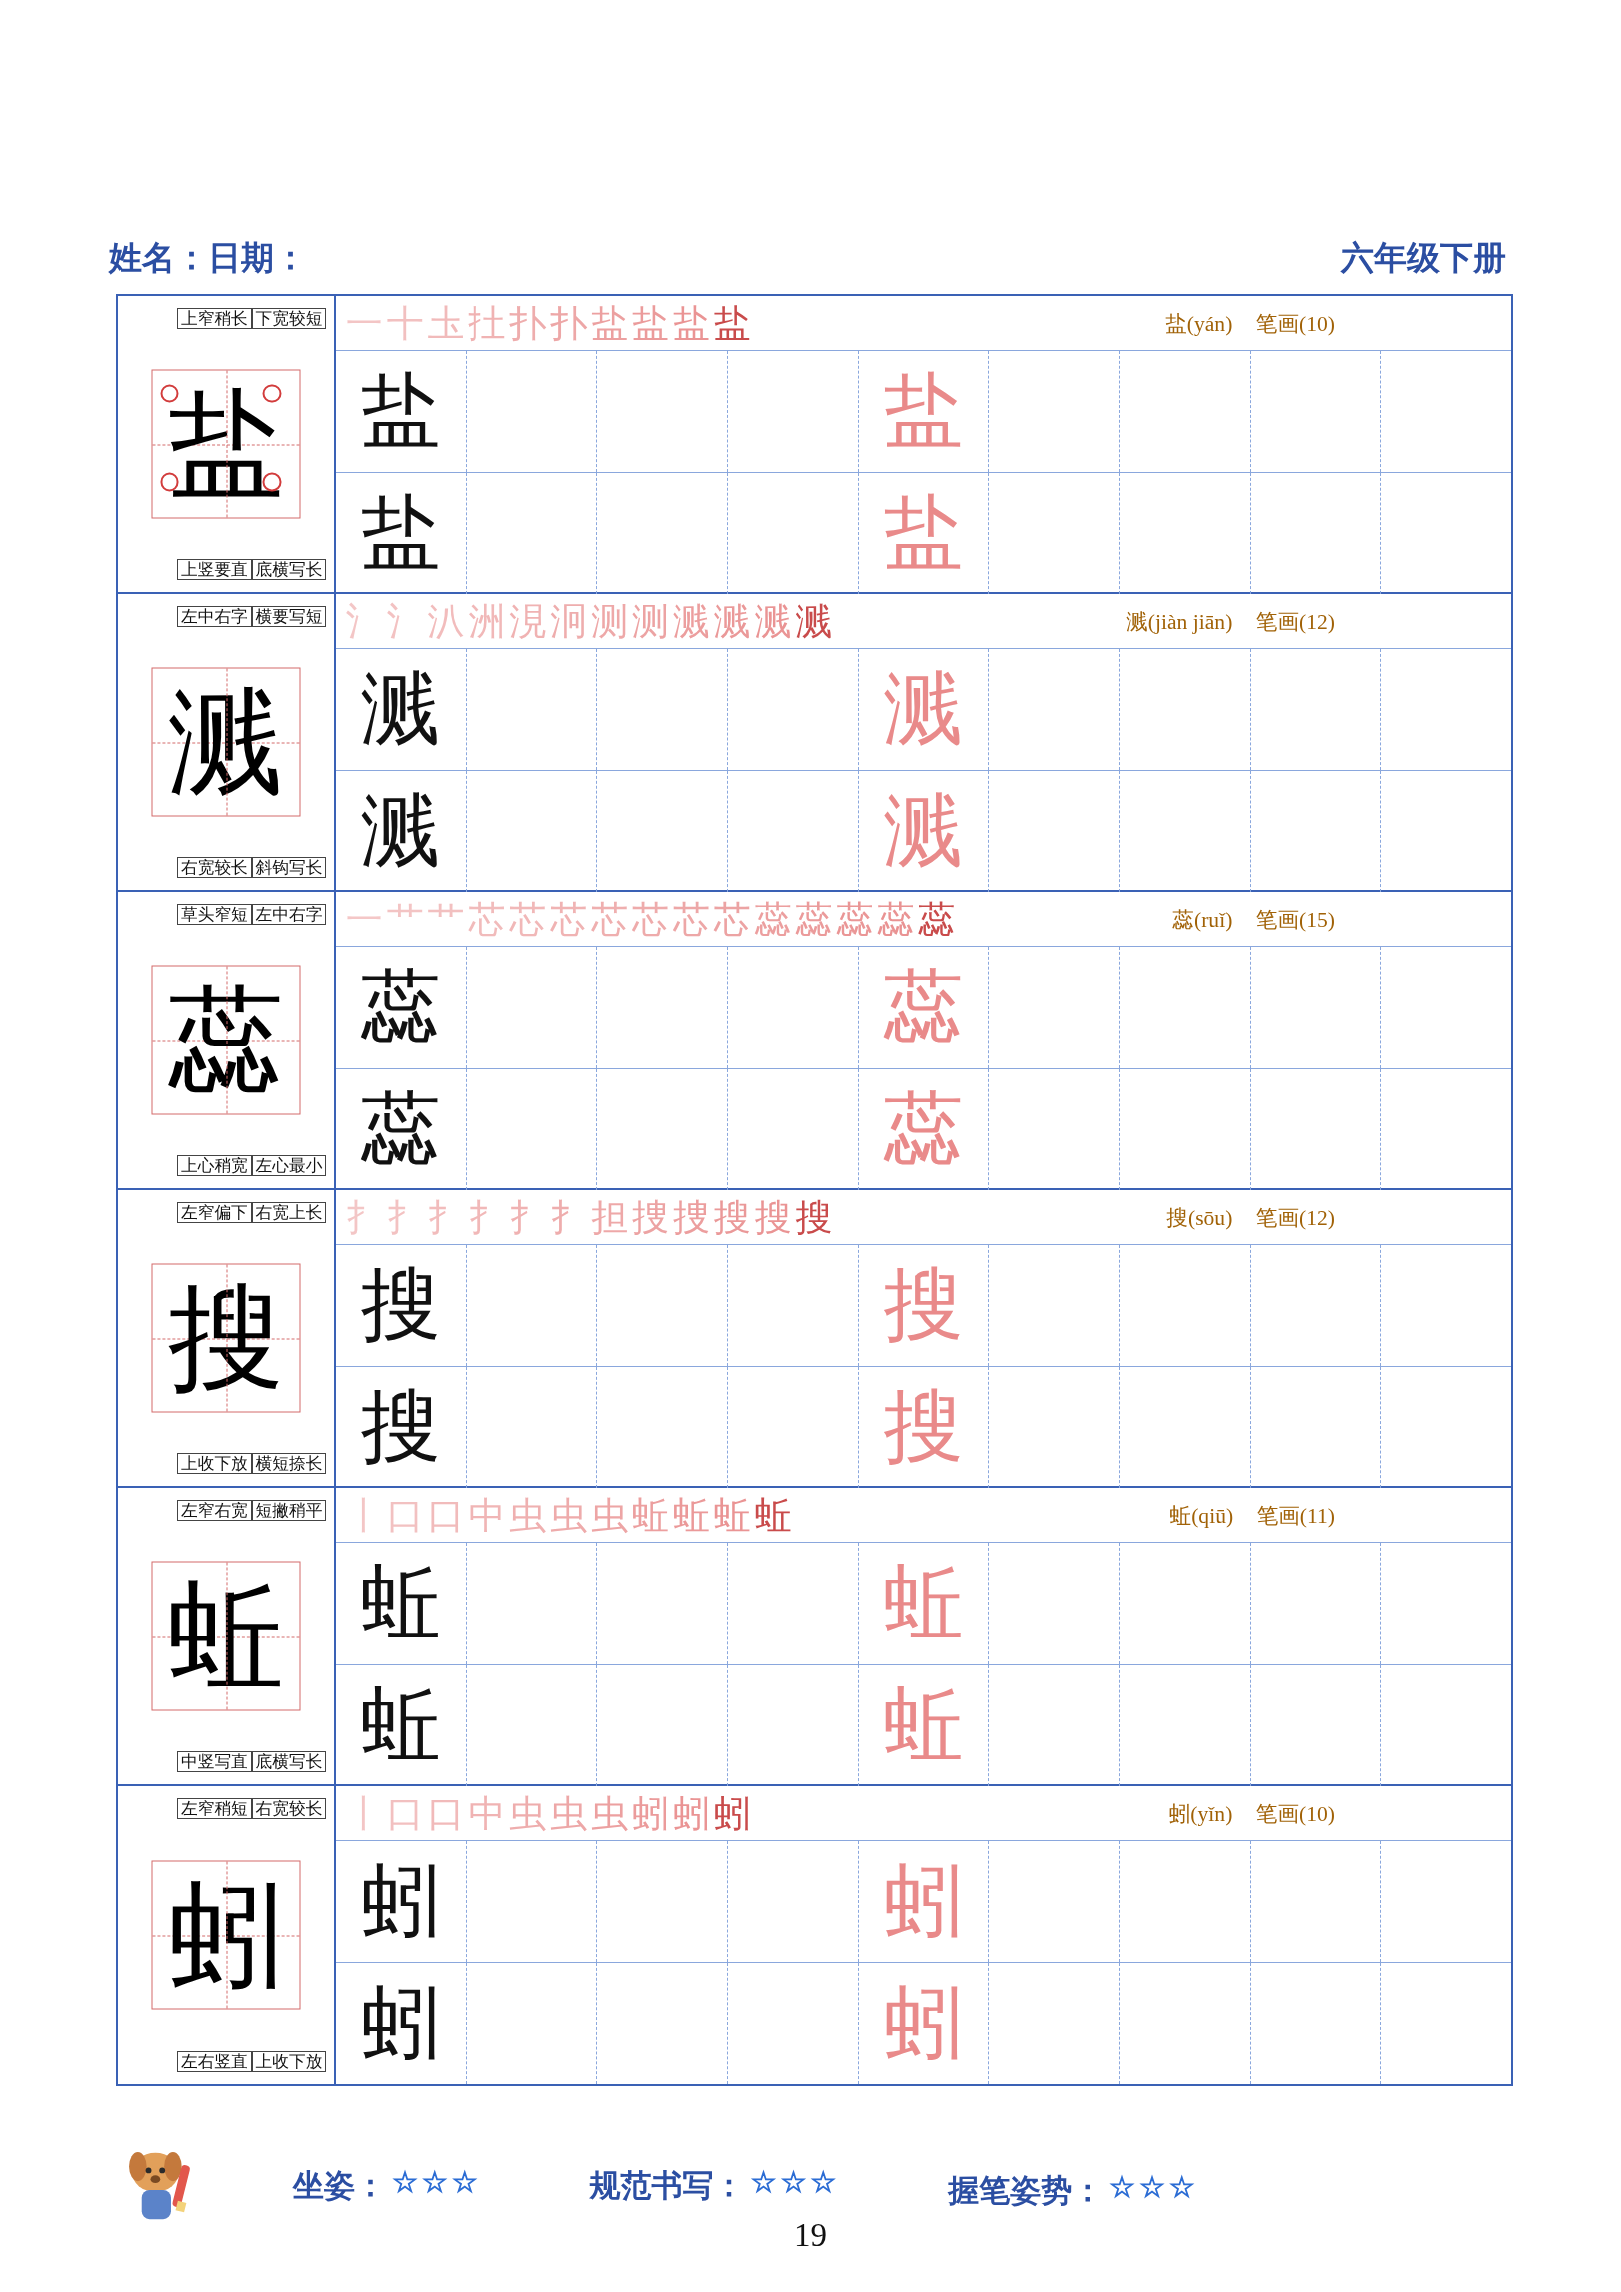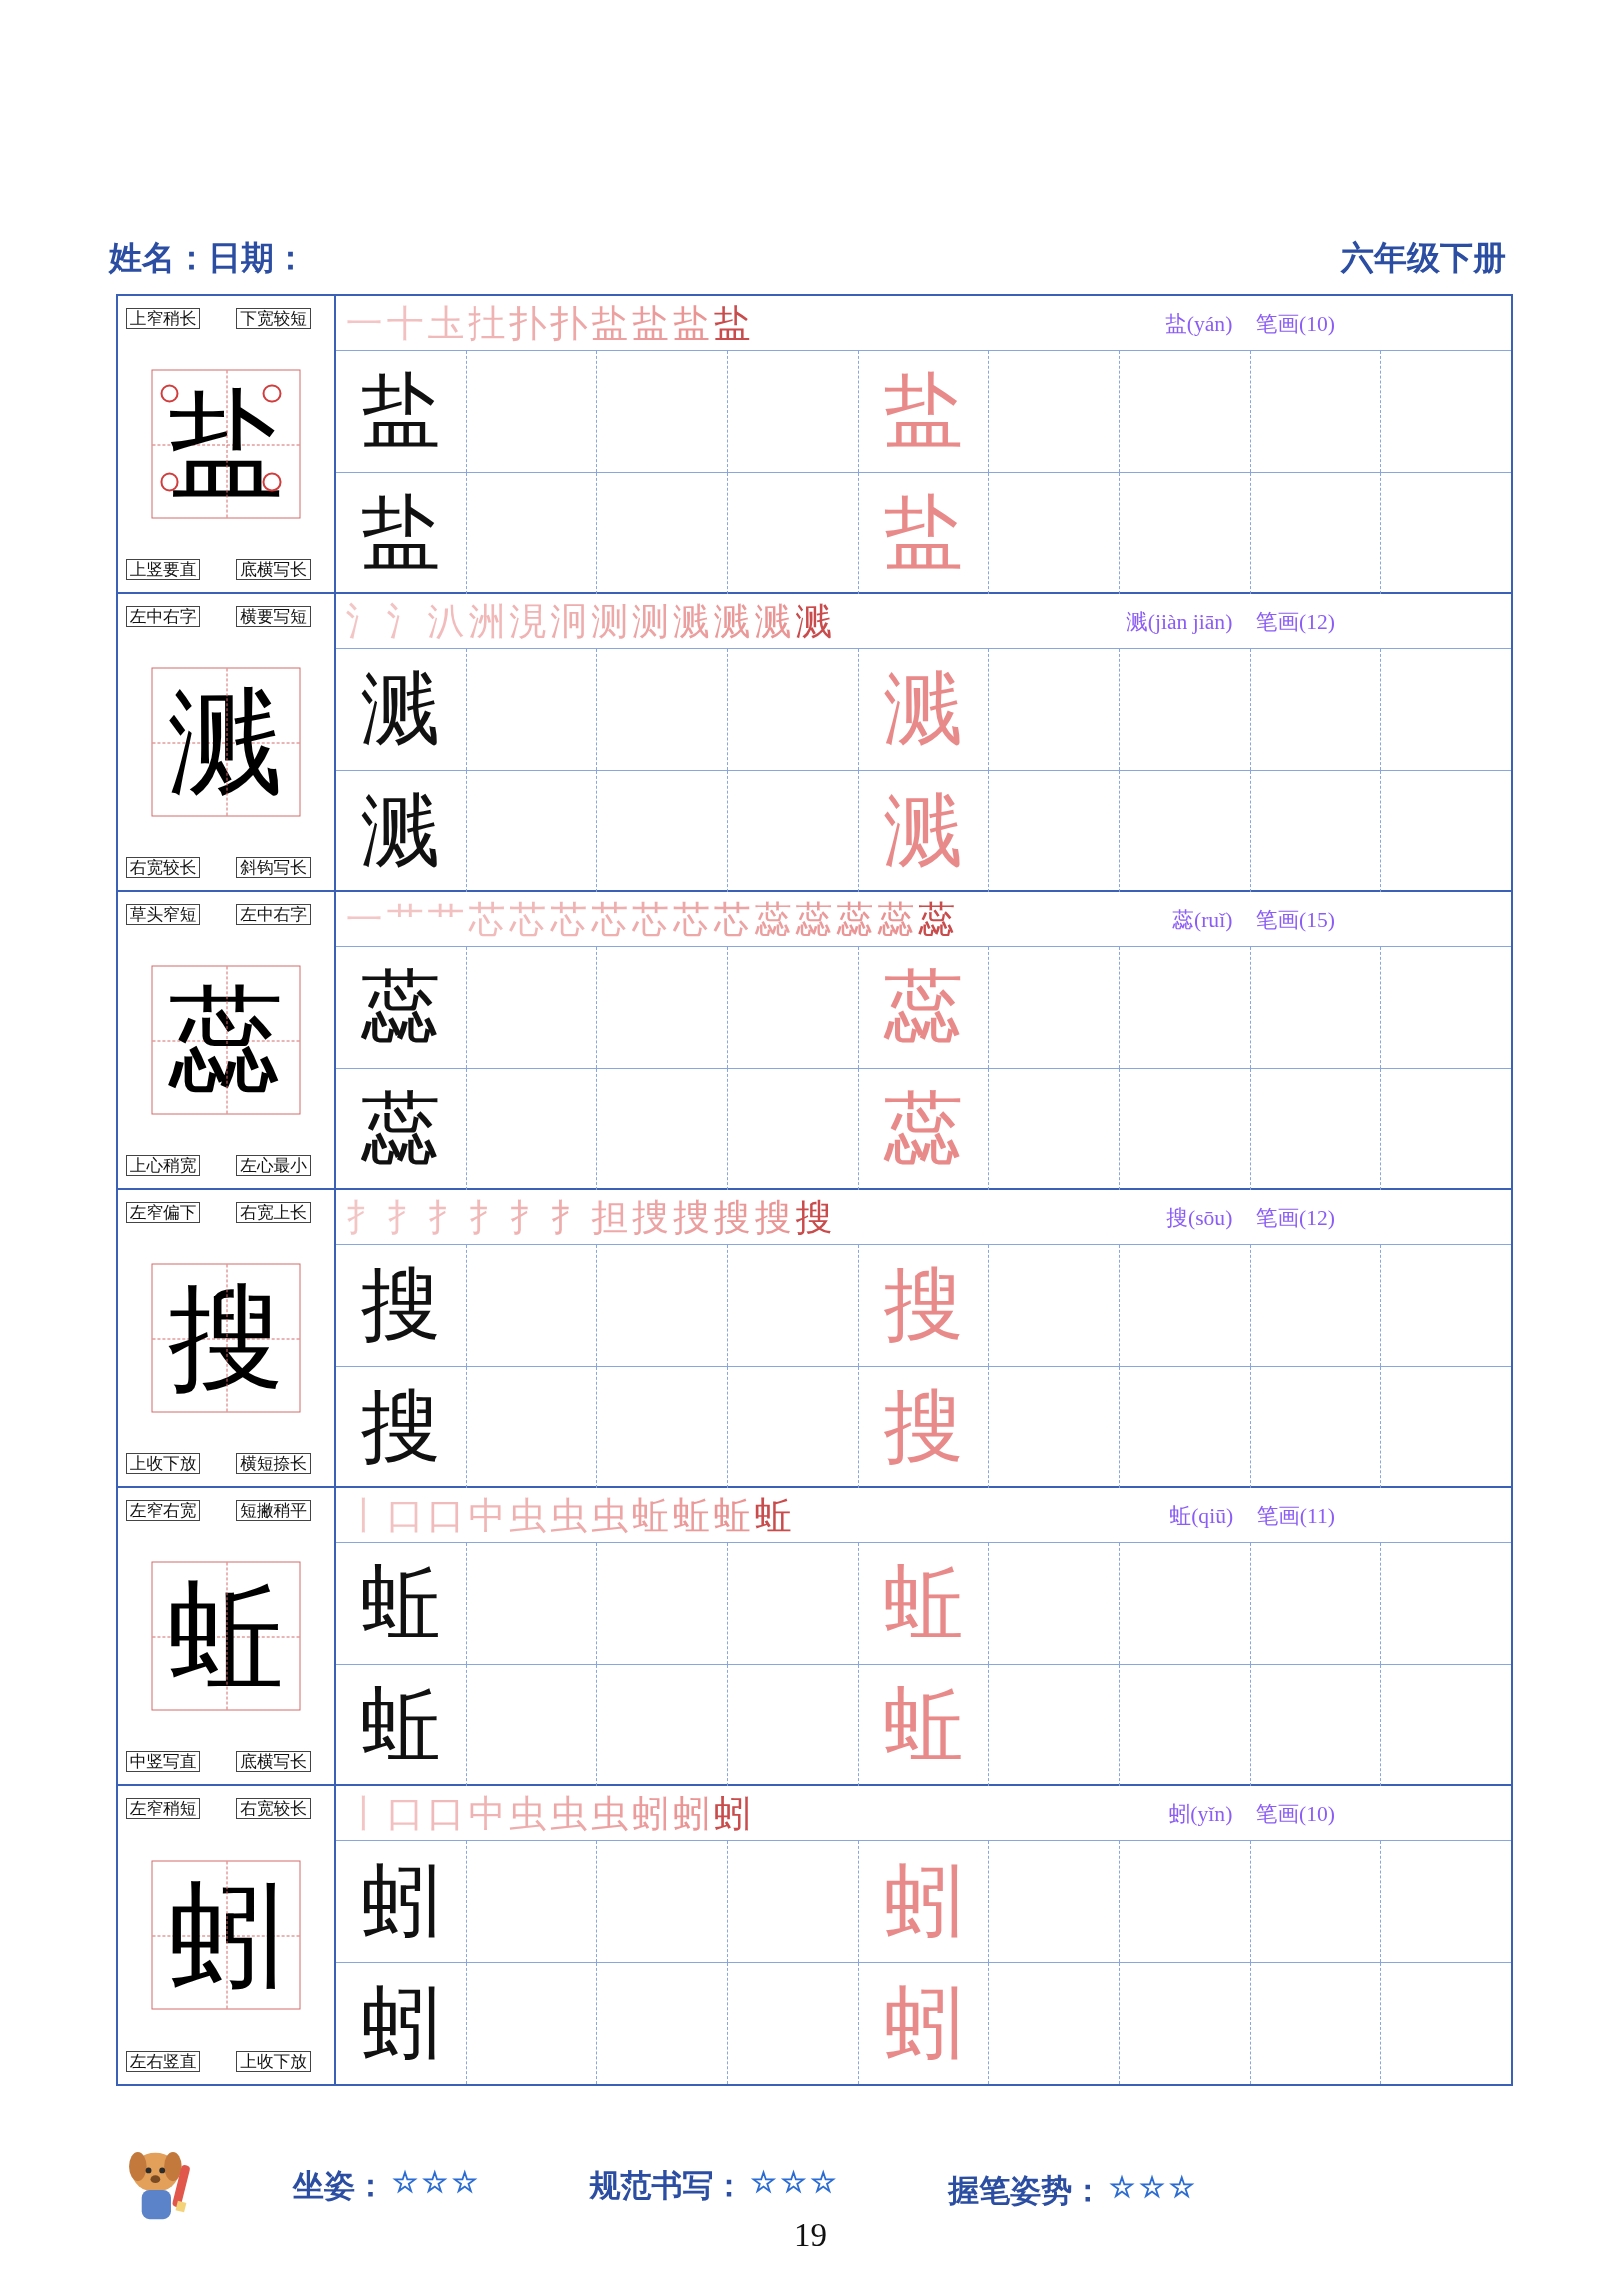--- a/index.html
+++ b/index.html
@@ -59,27 +59,26 @@
   .model-cell {
     width: 218px;
     flex: 0 0 218px;
     border-right: 2px solid #3a61b5;
     box-sizing: border-box;
     position: relative;
     padding: 9.8px 7.8px;
   }
   .tips-row {
     display: flex;
-    justify-content: flex-start;
+    justify-content: flex-end;
     font-size: 16.7px;
     color: #111;
     font-family: "Liberation Sans", sans-serif;
     line-height: 1.1;
     height: 21.6px;
-    gap: 36px;
   }
   .tips-row span {
     border: 1px solid #444;
     padding: 1px 2.9px;
     background: #fff;
     white-space: nowrap;
   }
   .tips-top { position: absolute; top: 11.8px; left: 7.8px; right: 7.8px; }
   .tips-bottom { position: absolute; bottom: 11.8px; left: 7.8px; right: 7.8px; margin-top: 11px; }
 
@@ -150,21 +149,21 @@
     font-size: 37px;
     line-height: 1;
     color: #e98f8f;
     font-family: "Liberation Serif", "DejaVu Serif", serif;
   }
   .stroke-list .sg.last { color: #c94b4b; }
   .stroke-meta {
     position: absolute;
     right: 176px;
     font-size: 21.6px;
-    color: #8b5cf6;
+    color: #a16207;
     white-space: nowrap;
     font-family: "Liberation Serif", "DejaVu Serif", serif;
   }
 
   
   .grid {
     display: flex;
     height: 243px;
     flex-direction: column;
   }

